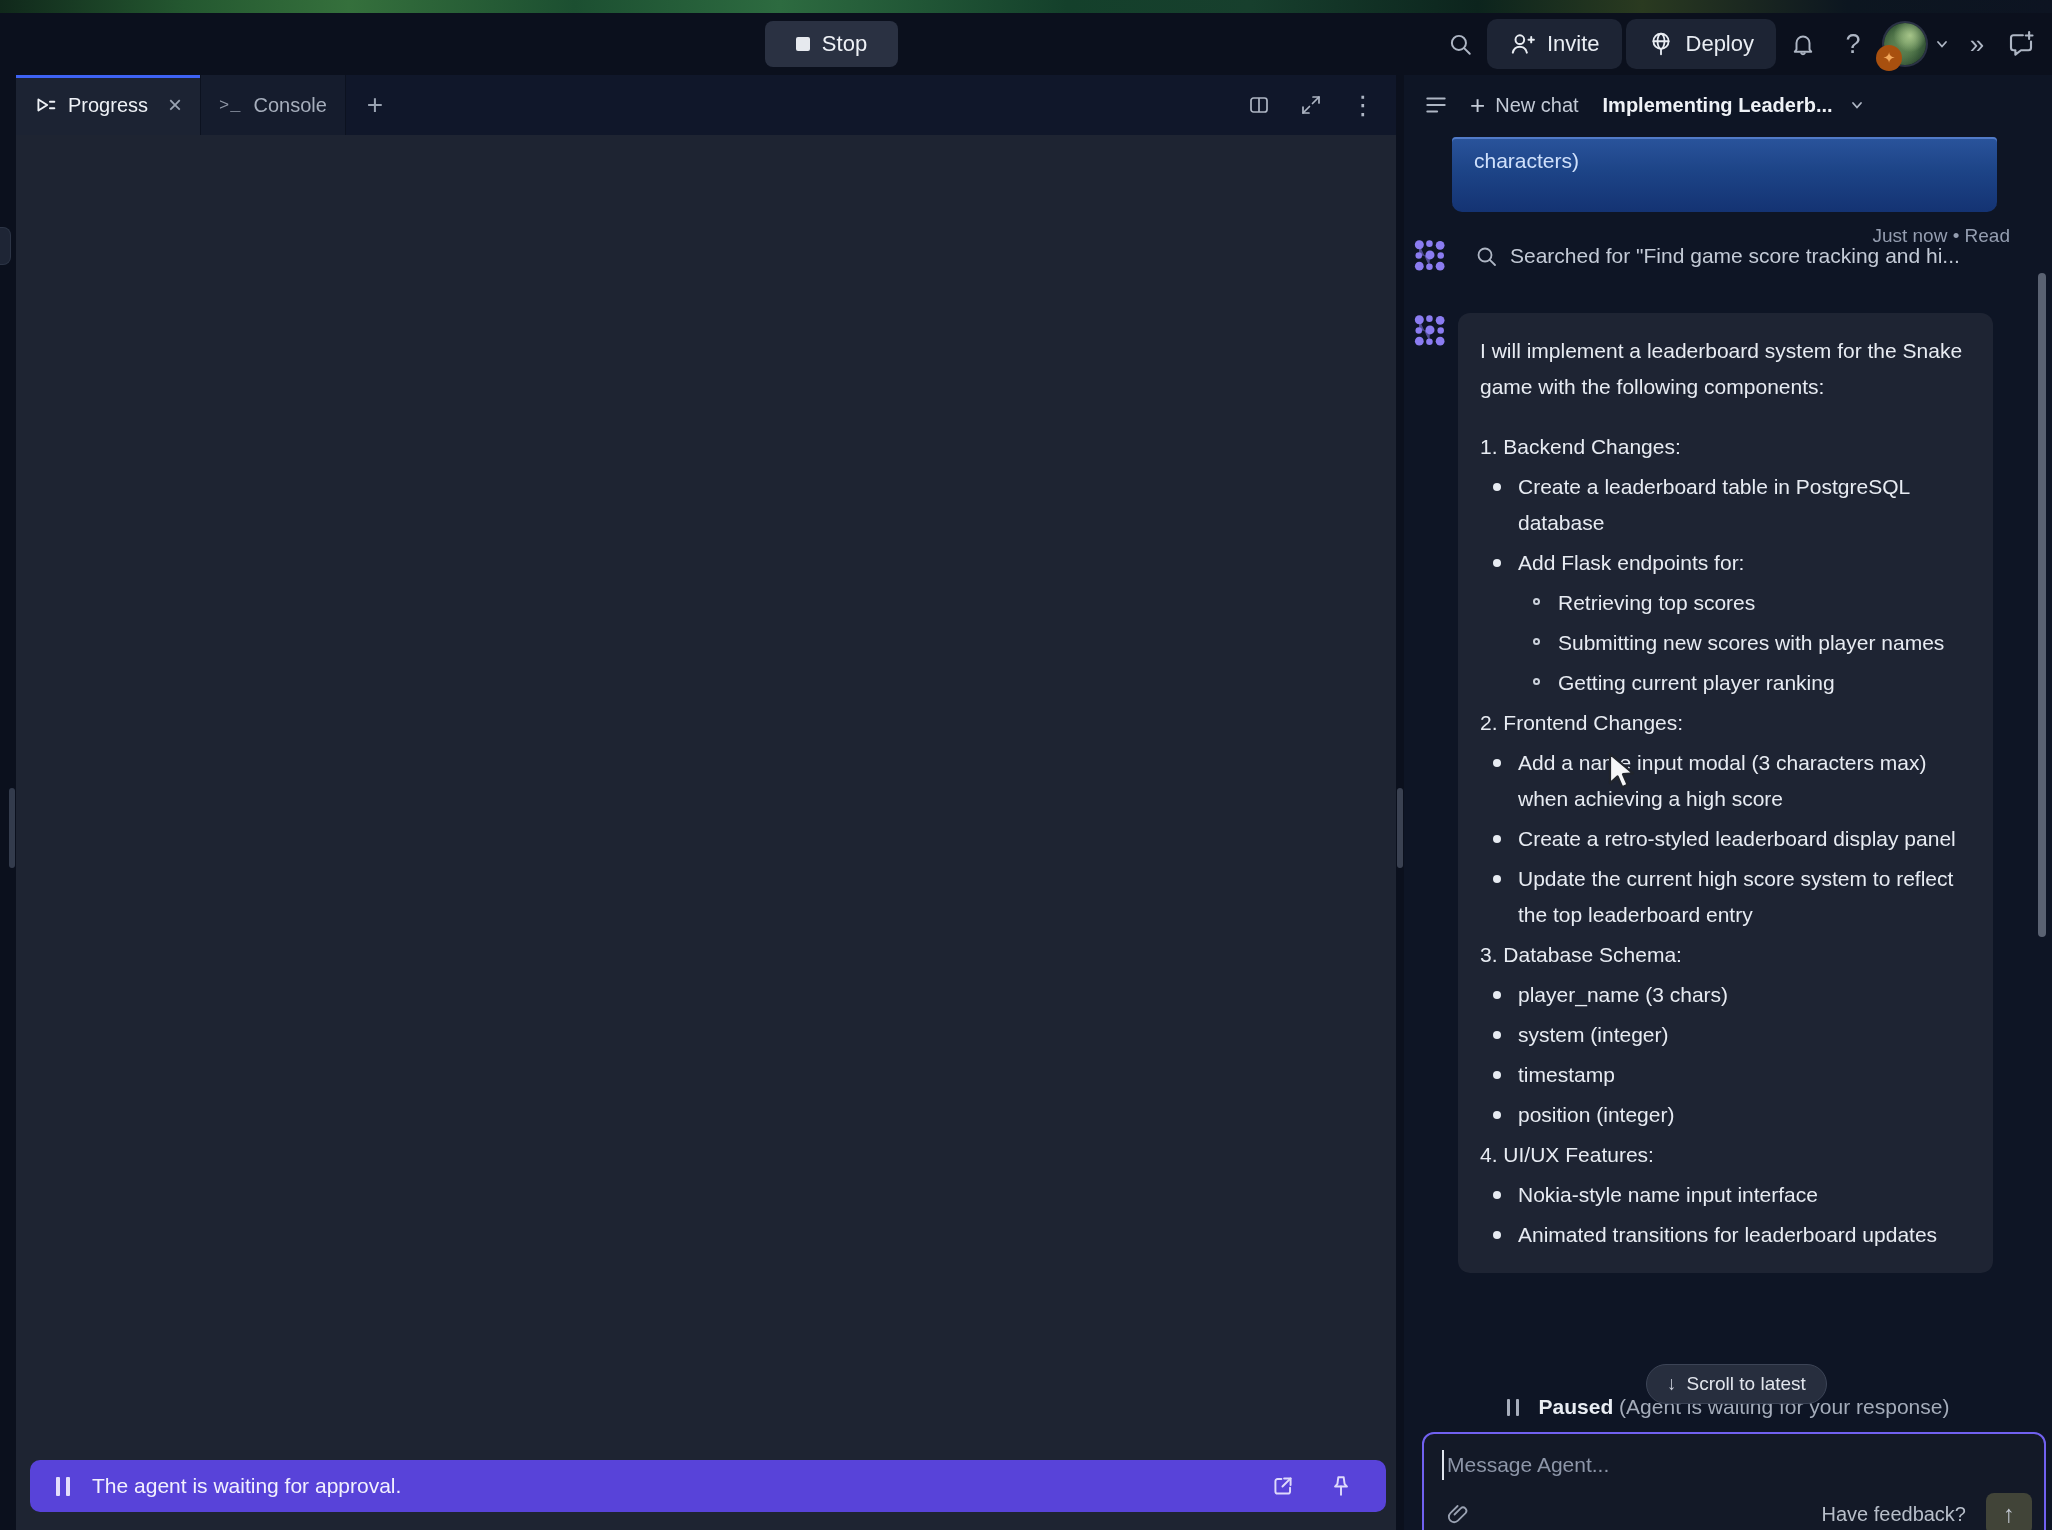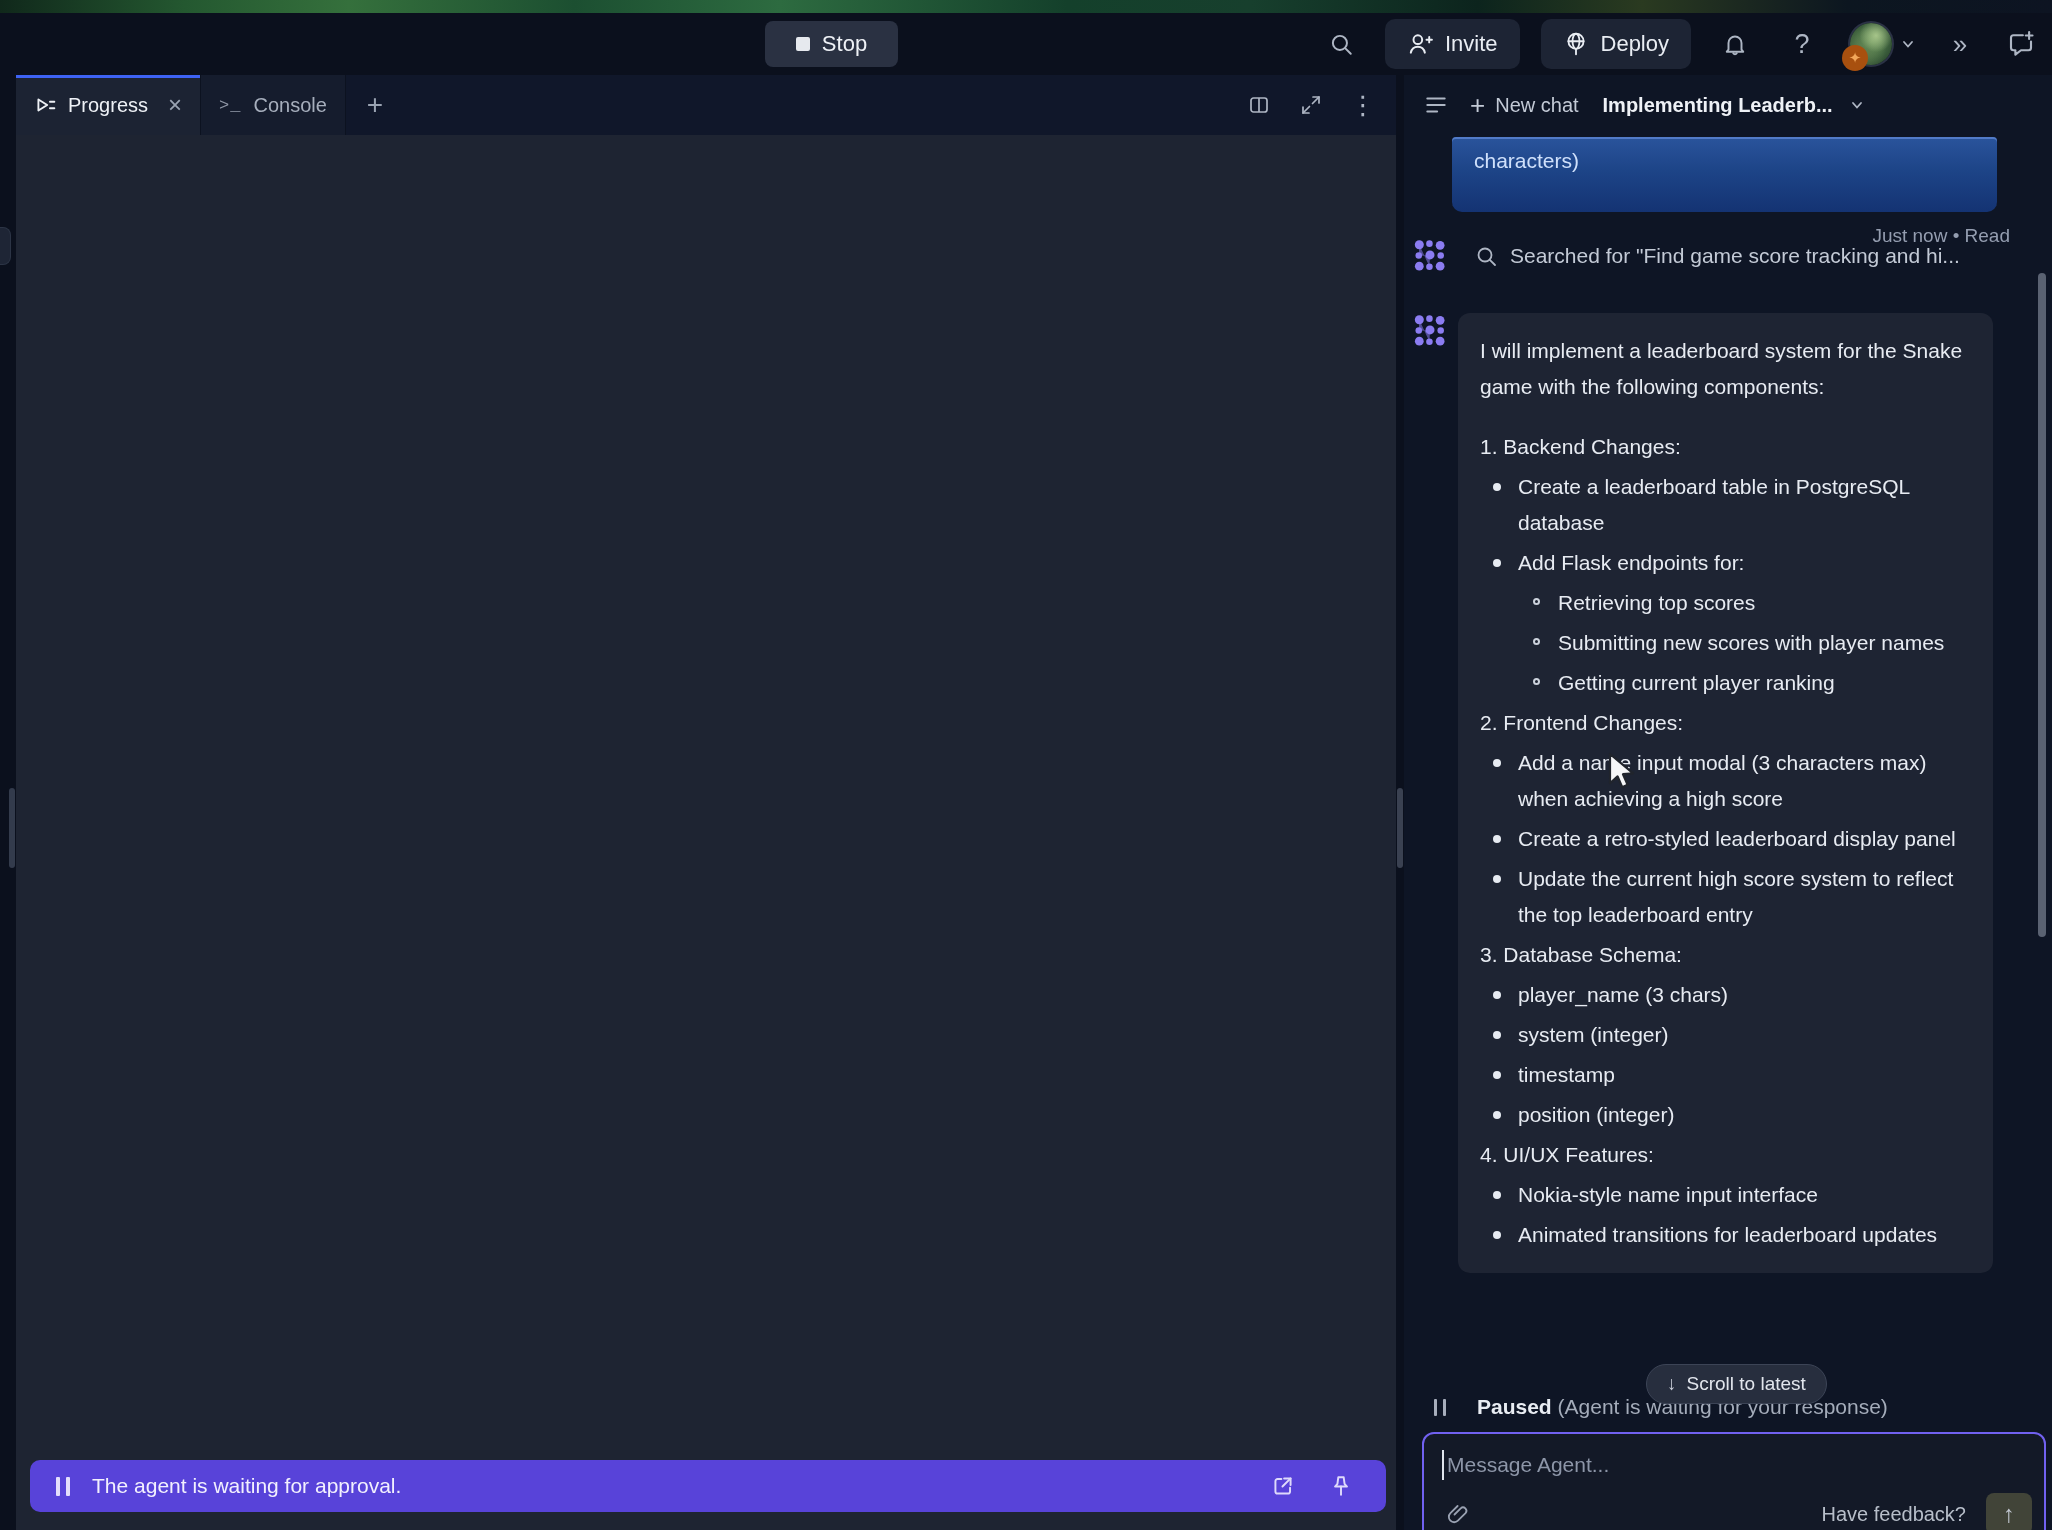--- a/index.html
+++ b/index.html
@@ -10,21 +10,21 @@
   
   .top-accent { position:absolute; left:0; top:0; width:2052px; height:13px;
     background:linear-gradient(90deg,#10281b 0%,#245830 9%,#35703c 17%,#1c4f31 28%,#2d6b40 38%,#14402b 52%,#173f2d 61%,#0c241d 72%,#2a3a20 80%,#0c1620 90%,#0d1422 100%); }
 
   
   .topbar { position:absolute; left:0; top:13px; width:2052px; height:62px; background:#0b101d;padding-left:25px; }
   .stop-btn { position:absolute; left:765px; top:8px; width:133px; height:46px; border-radius:8px;
     background:#2a3142; border:none; color:#eef1f6; font-size:22px; font-family:inherit;
     display:flex; align-items:center; justify-content:center; gap:12px; cursor:pointer; }
   .stop-square { width:14px; height:14px; background:#e6e9ee; border-radius:2px; }
-  .topbar-right { position:absolute; right:8px; top:0; height:62px; display:flex; align-items:center; gap:21px; }
+  .topbar-right { position:absolute; right:8px; top:0; height:62px; display:flex; align-items:center; gap:4px; }
   .icon-btn { background:none; border:none; color:#aeb6c4; width:46px; height:46px;
     display:flex; align-items:center; justify-content:center; cursor:pointer; font-family:inherit; }
   .pill-btn { height:50px; border-radius:10px; background:#1d2434; border:none; color:#e9edf3;
     font-size:22px; font-family:inherit; display:flex; align-items:center; gap:12px; padding:0 22px; cursor:pointer; }
   .glyph { font-size:24px; line-height:1; color:#aeb6c4; }
   .avatar-wrap { position:relative; display:flex; align-items:center; gap:6px; margin:0 4px; cursor:pointer; }
   .avatar { width:42px; height:42px; border-radius:50%; position:relative; overflow:visible;
     background:
       radial-gradient(circle at 62% 30%, rgba(170,200,140,.95), rgba(170,200,140,0) 42%),
       radial-gradient(circle at 30% 65%, #5d8050, rgba(93,128,80,0) 58%),
@@ -89,21 +89,21 @@
     font-size:21px; line-height:36px; color:#e7ebf2; }
   .msg-intro { margin-bottom:24px; }
   .sec-title { margin-top:4px; }
   .li { position:relative; padding-left:38px; margin-top:4px; }
   .li .dot { position:absolute; left:13px; top:14px; width:8px; height:8px; border-radius:50%; background:#e7ebf2; }
   .subli { position:relative; padding-left:78px; margin-top:4px; }
   .subli .ring { position:absolute; left:53px; top:13px; width:7px; height:7px; border:2px solid #ccd2dc; border-radius:50%; }
 
   .scroll-thumb { position:absolute; right:6px; top:136px; width:8px; height:664px; border-radius:4px; background:#5a6272; cursor:pointer; }
 
-  .paused-row { position:absolute; left:0; top:1310px; width:648px; height:44px; display:flex; align-items:center; gap:31px; padding:0 30px; font-size:21px; }
+  .paused-row { position:absolute; left:0; top:1310px; width:648px; height:44px; display:flex; align-items:center; gap:20px; padding:0 30px; font-size:21px;justify-content:center; }
   .paused-row .pause-bars i { background:#a7aebc; width:3px; height:17px; }
   .paused-label { color:#e9edf3; font-weight:700; }
   .paused-detail { color:#a4acba; }
 
   .scroll-pill { position:absolute; left:242px; top:1289px; height:40px; padding:0 20px; border-radius:20px;
     background:#272e3e; border:1px solid #3c4456; color:#e2e6ed; font-size:19px; font-family:inherit;
     display:flex; align-items:center; gap:10px; z-index:6; cursor:pointer; }
   .pill-arrow { font-size:19px; color:#c9ced8; }
 
   .composer { position:absolute; left:18px; top:1357px; width:624px; height:130px; border:2px solid #7161f0;

